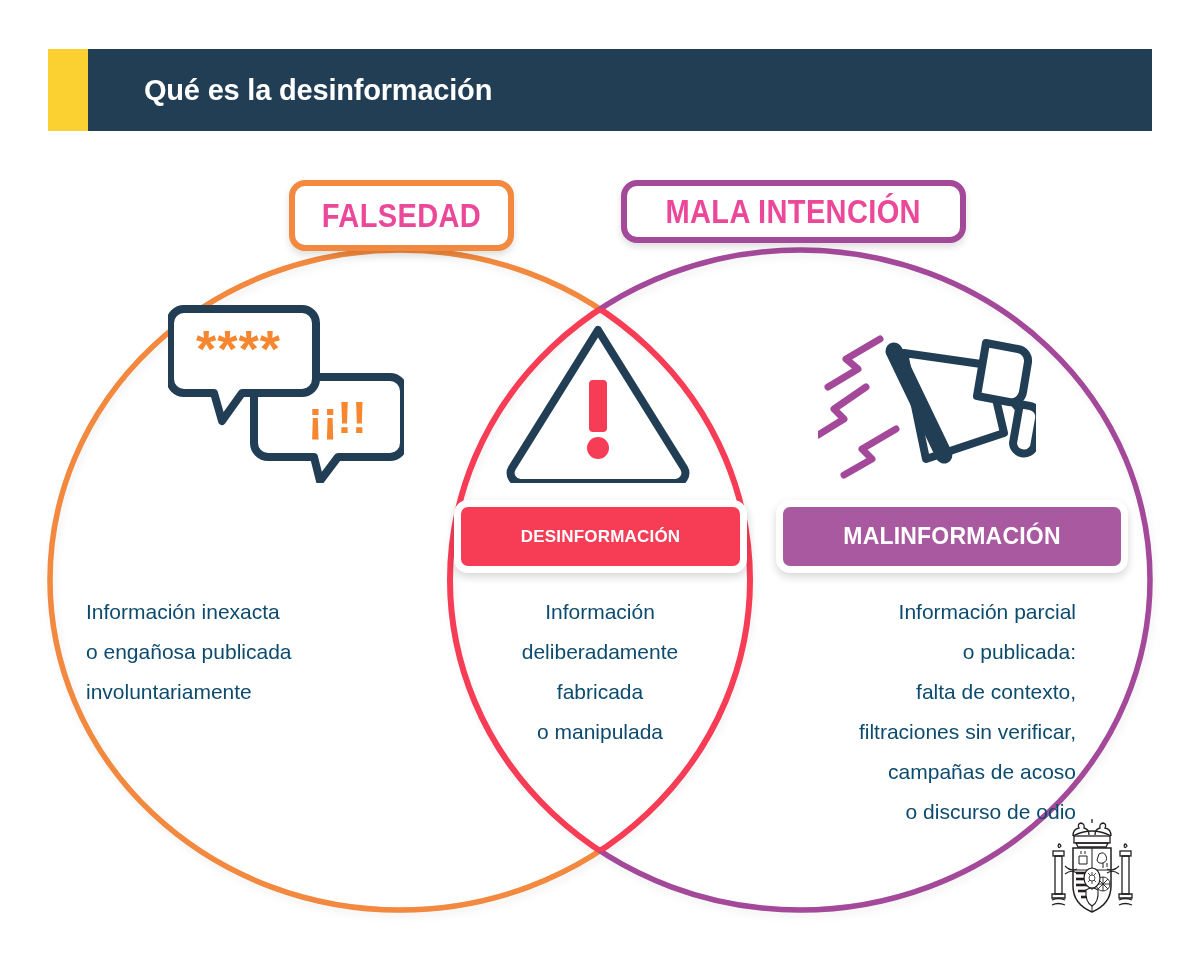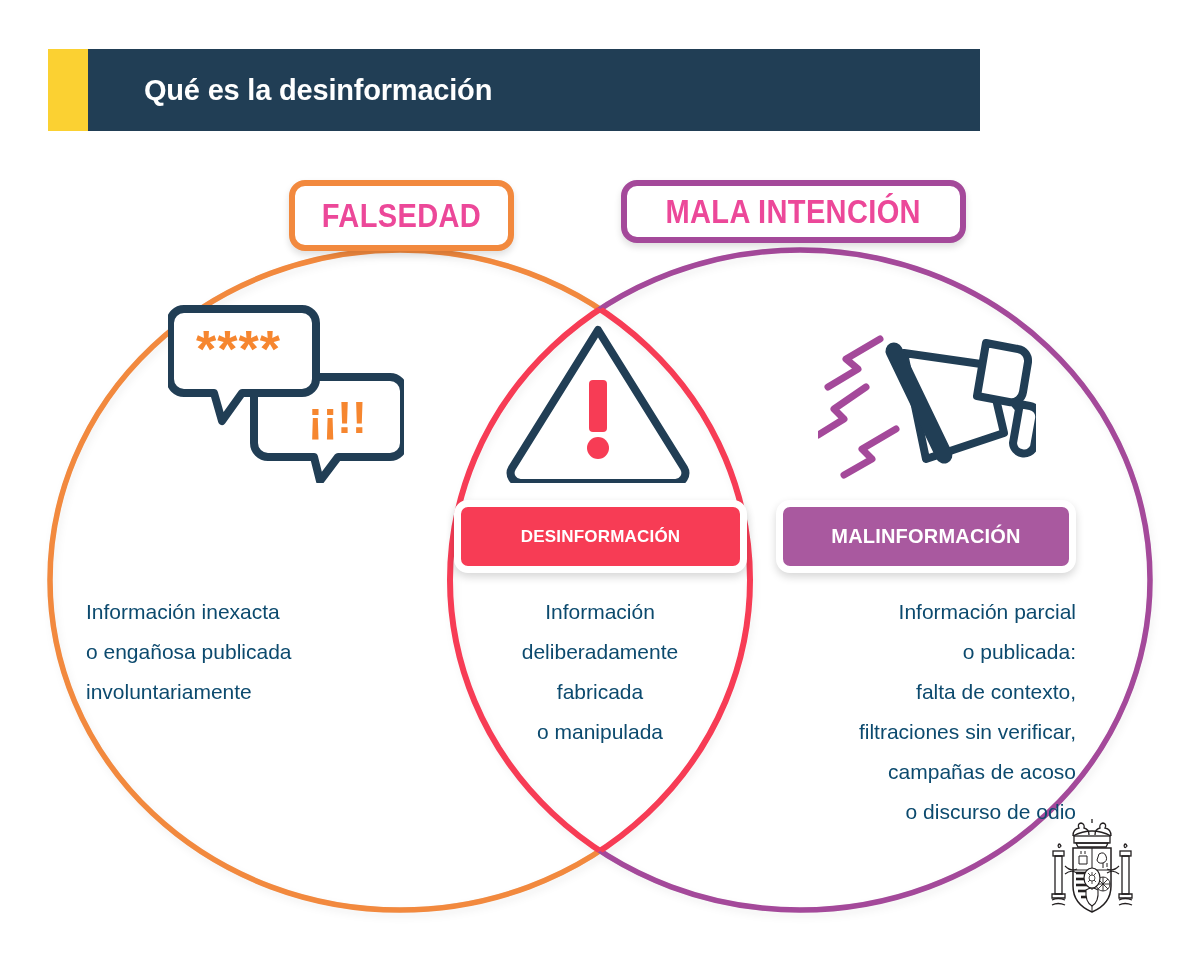--- a/index.html
+++ b/index.html
@@ -7,21 +7,21 @@
     width: 1200px; height: 960px;
     background: #ffffff;
     font-family: "Liberation Sans", sans-serif;
     overflow: hidden;
   }
   #stage { position: relative; width: 1200px; height: 960px; background:#fff; }
 
   
   .header-wrap {
     position: absolute; left: 48px; top: 49px;
-    width: 932px; height: 82px;
+    width: 1104px; height: 82px;
     display: flex; align-items: stretch;
   }
   .header-accent { width: 40px; background: #FBD132; flex: 0 0 40px; }
   .header-bar {
     flex: 1 1 auto; background: #213E55;
     display: flex; align-items: center; padding-left: 56px;
   }
   .header-title {
     color: #ffffff; font-size: 29px; font-weight: bold;
     letter-spacing: -0.2px; white-space: nowrap;
@@ -60,22 +60,22 @@
   }
   .badge-erronea {
     left: 78px; top: 500px; width: 347px; height: 73px;
     background: #F68B43; font-size: 23px; letter-spacing: 0.2px;
   }
   .badge-desinformacion {
     left: 454px; top: 500px; width: 293px; height: 73px;
     background: #F73C55; font-size: 17px; letter-spacing: 0.2px;
   }
   .badge-malinformacion {
-    left: 776px; top: 500px; width: 300px; height: 73px;
-    background: #A9599F; font-size: 20px; letter-spacing: 0.2px;
+    left: 776px; top: 500px; width: 352px; height: 73px;
+    background: #A9599F; font-size: 23px; letter-spacing: 0.2px;
   }
 
   
   .body-copy {
     position: absolute; color: #0c4a6e;
     font-size: 21px; line-height: 40px;
   }
   .body-copy b { font-weight: normal; }
   .copy-left   { left: 86px;  top: 592px; width: 340px; text-align: left; }
   .copy-center { left: 452px; top: 592px; width: 296px; text-align: center; }

